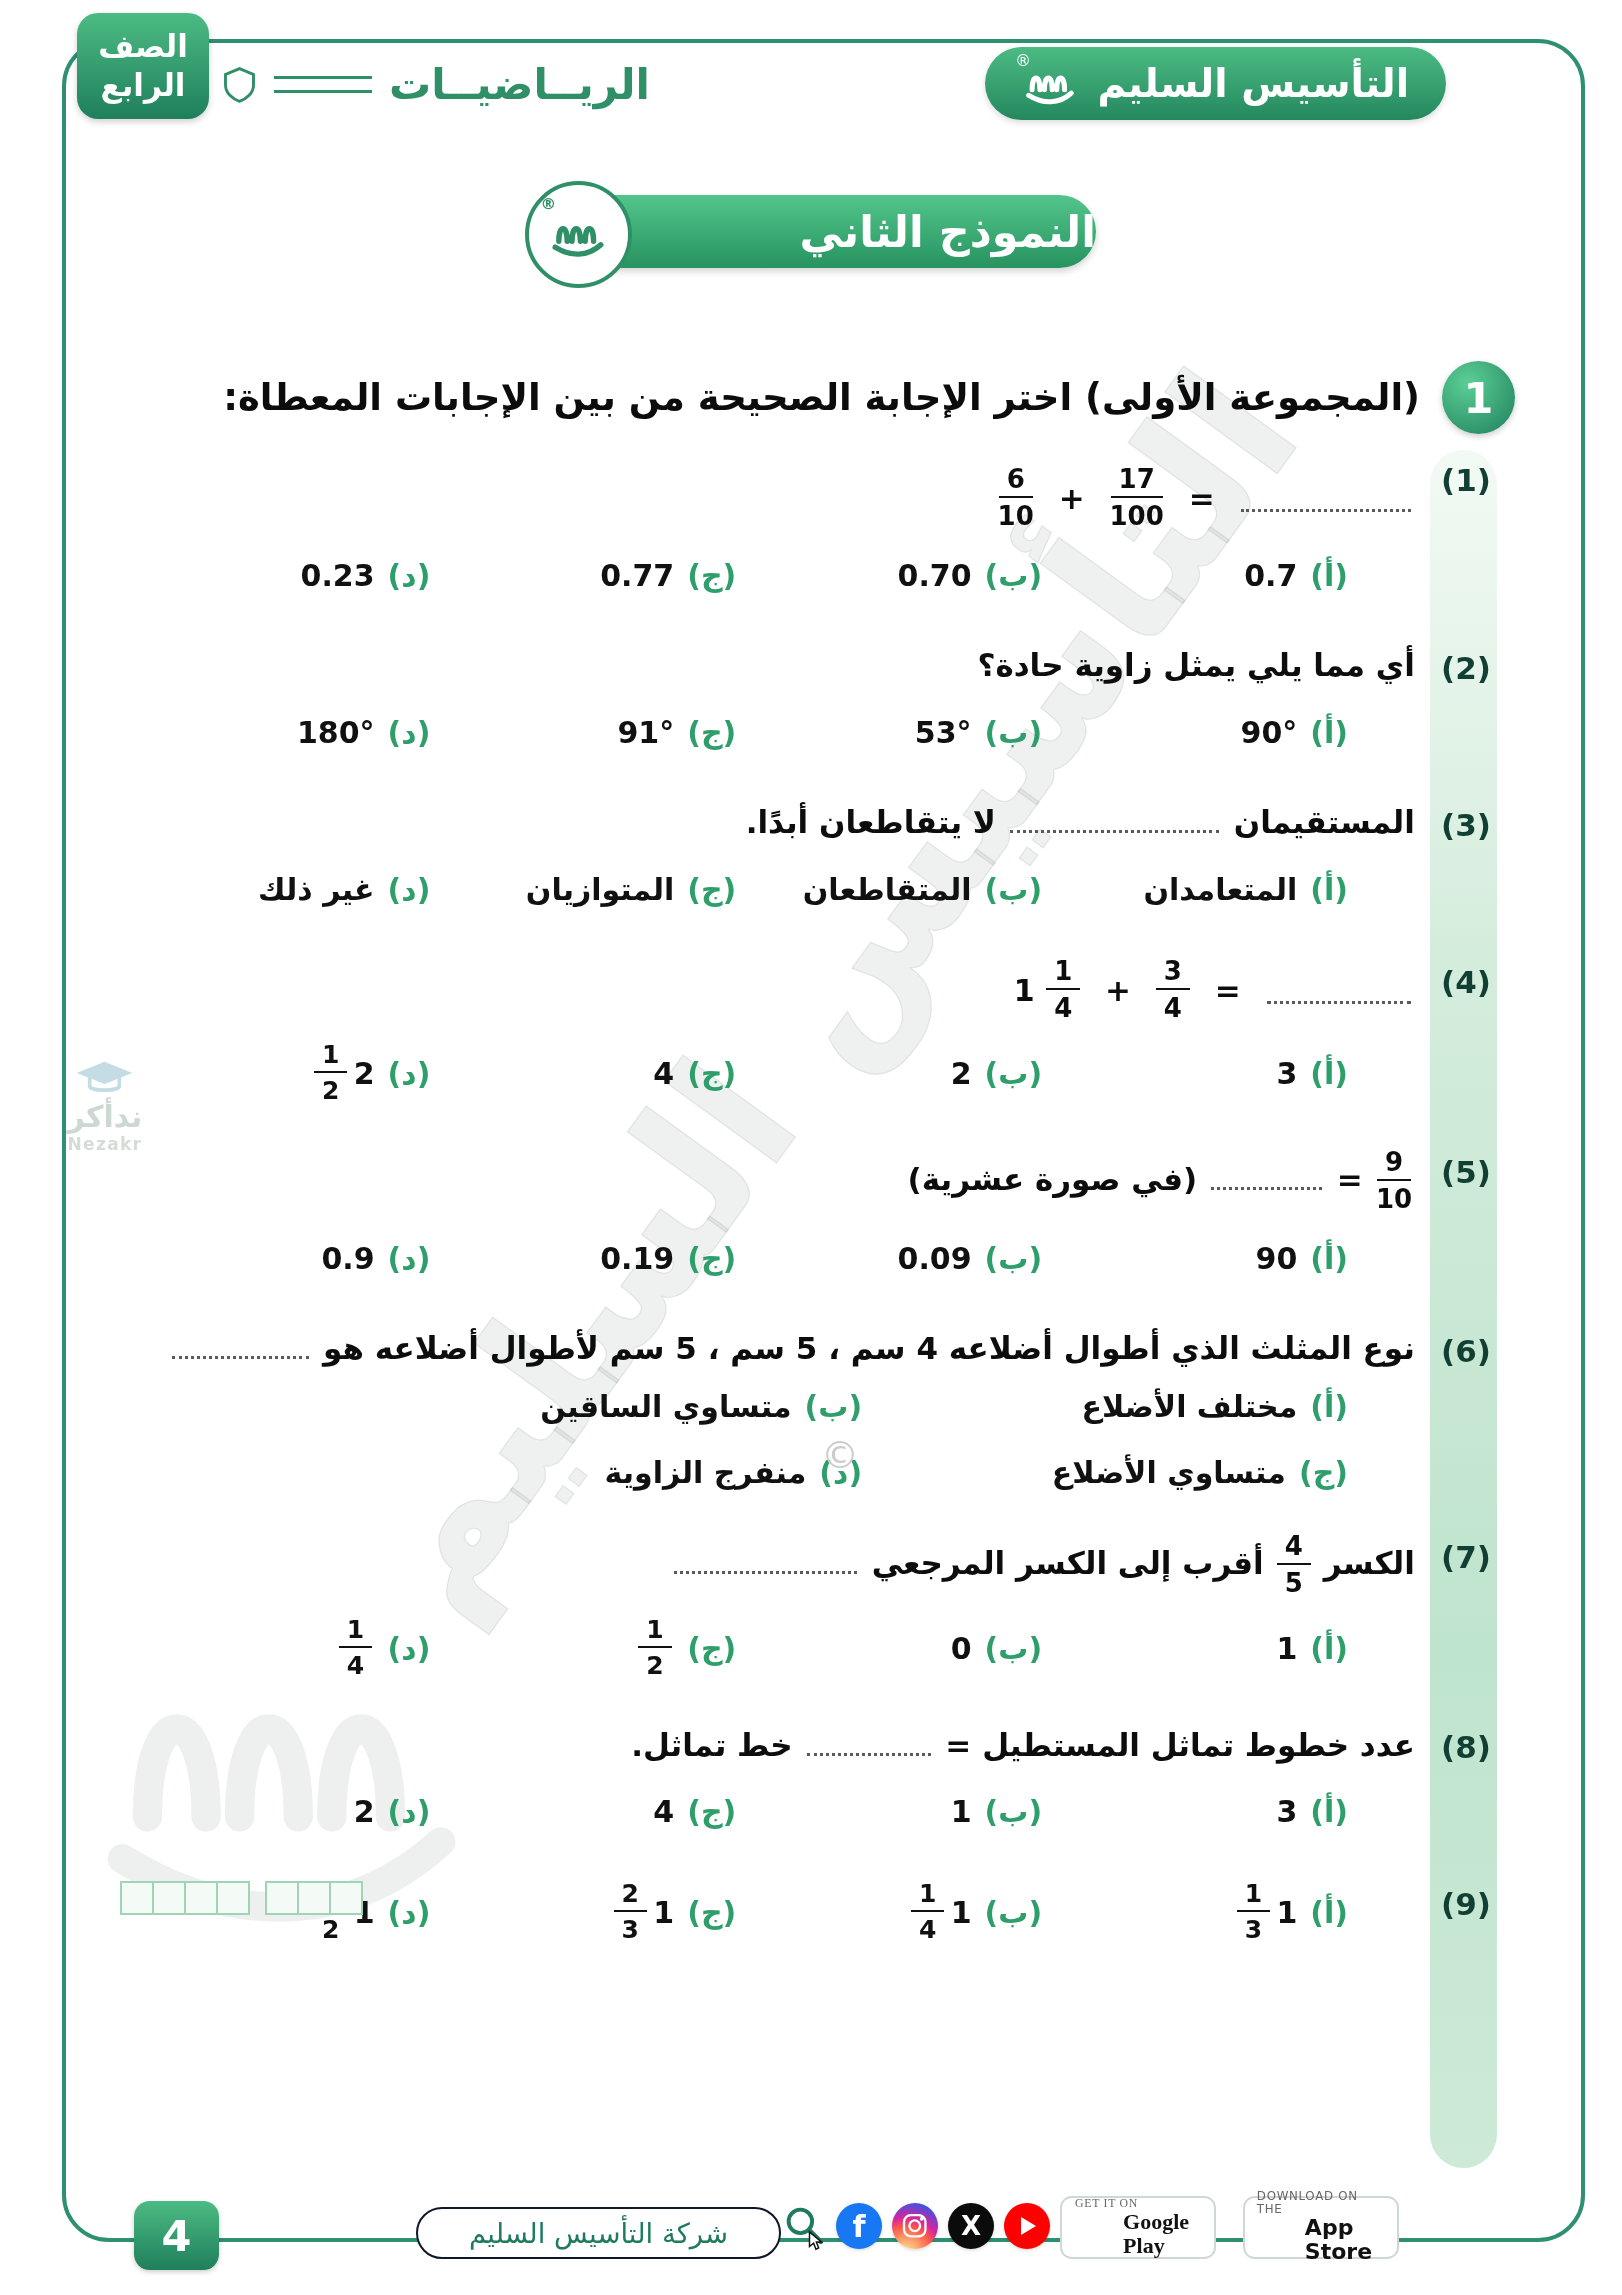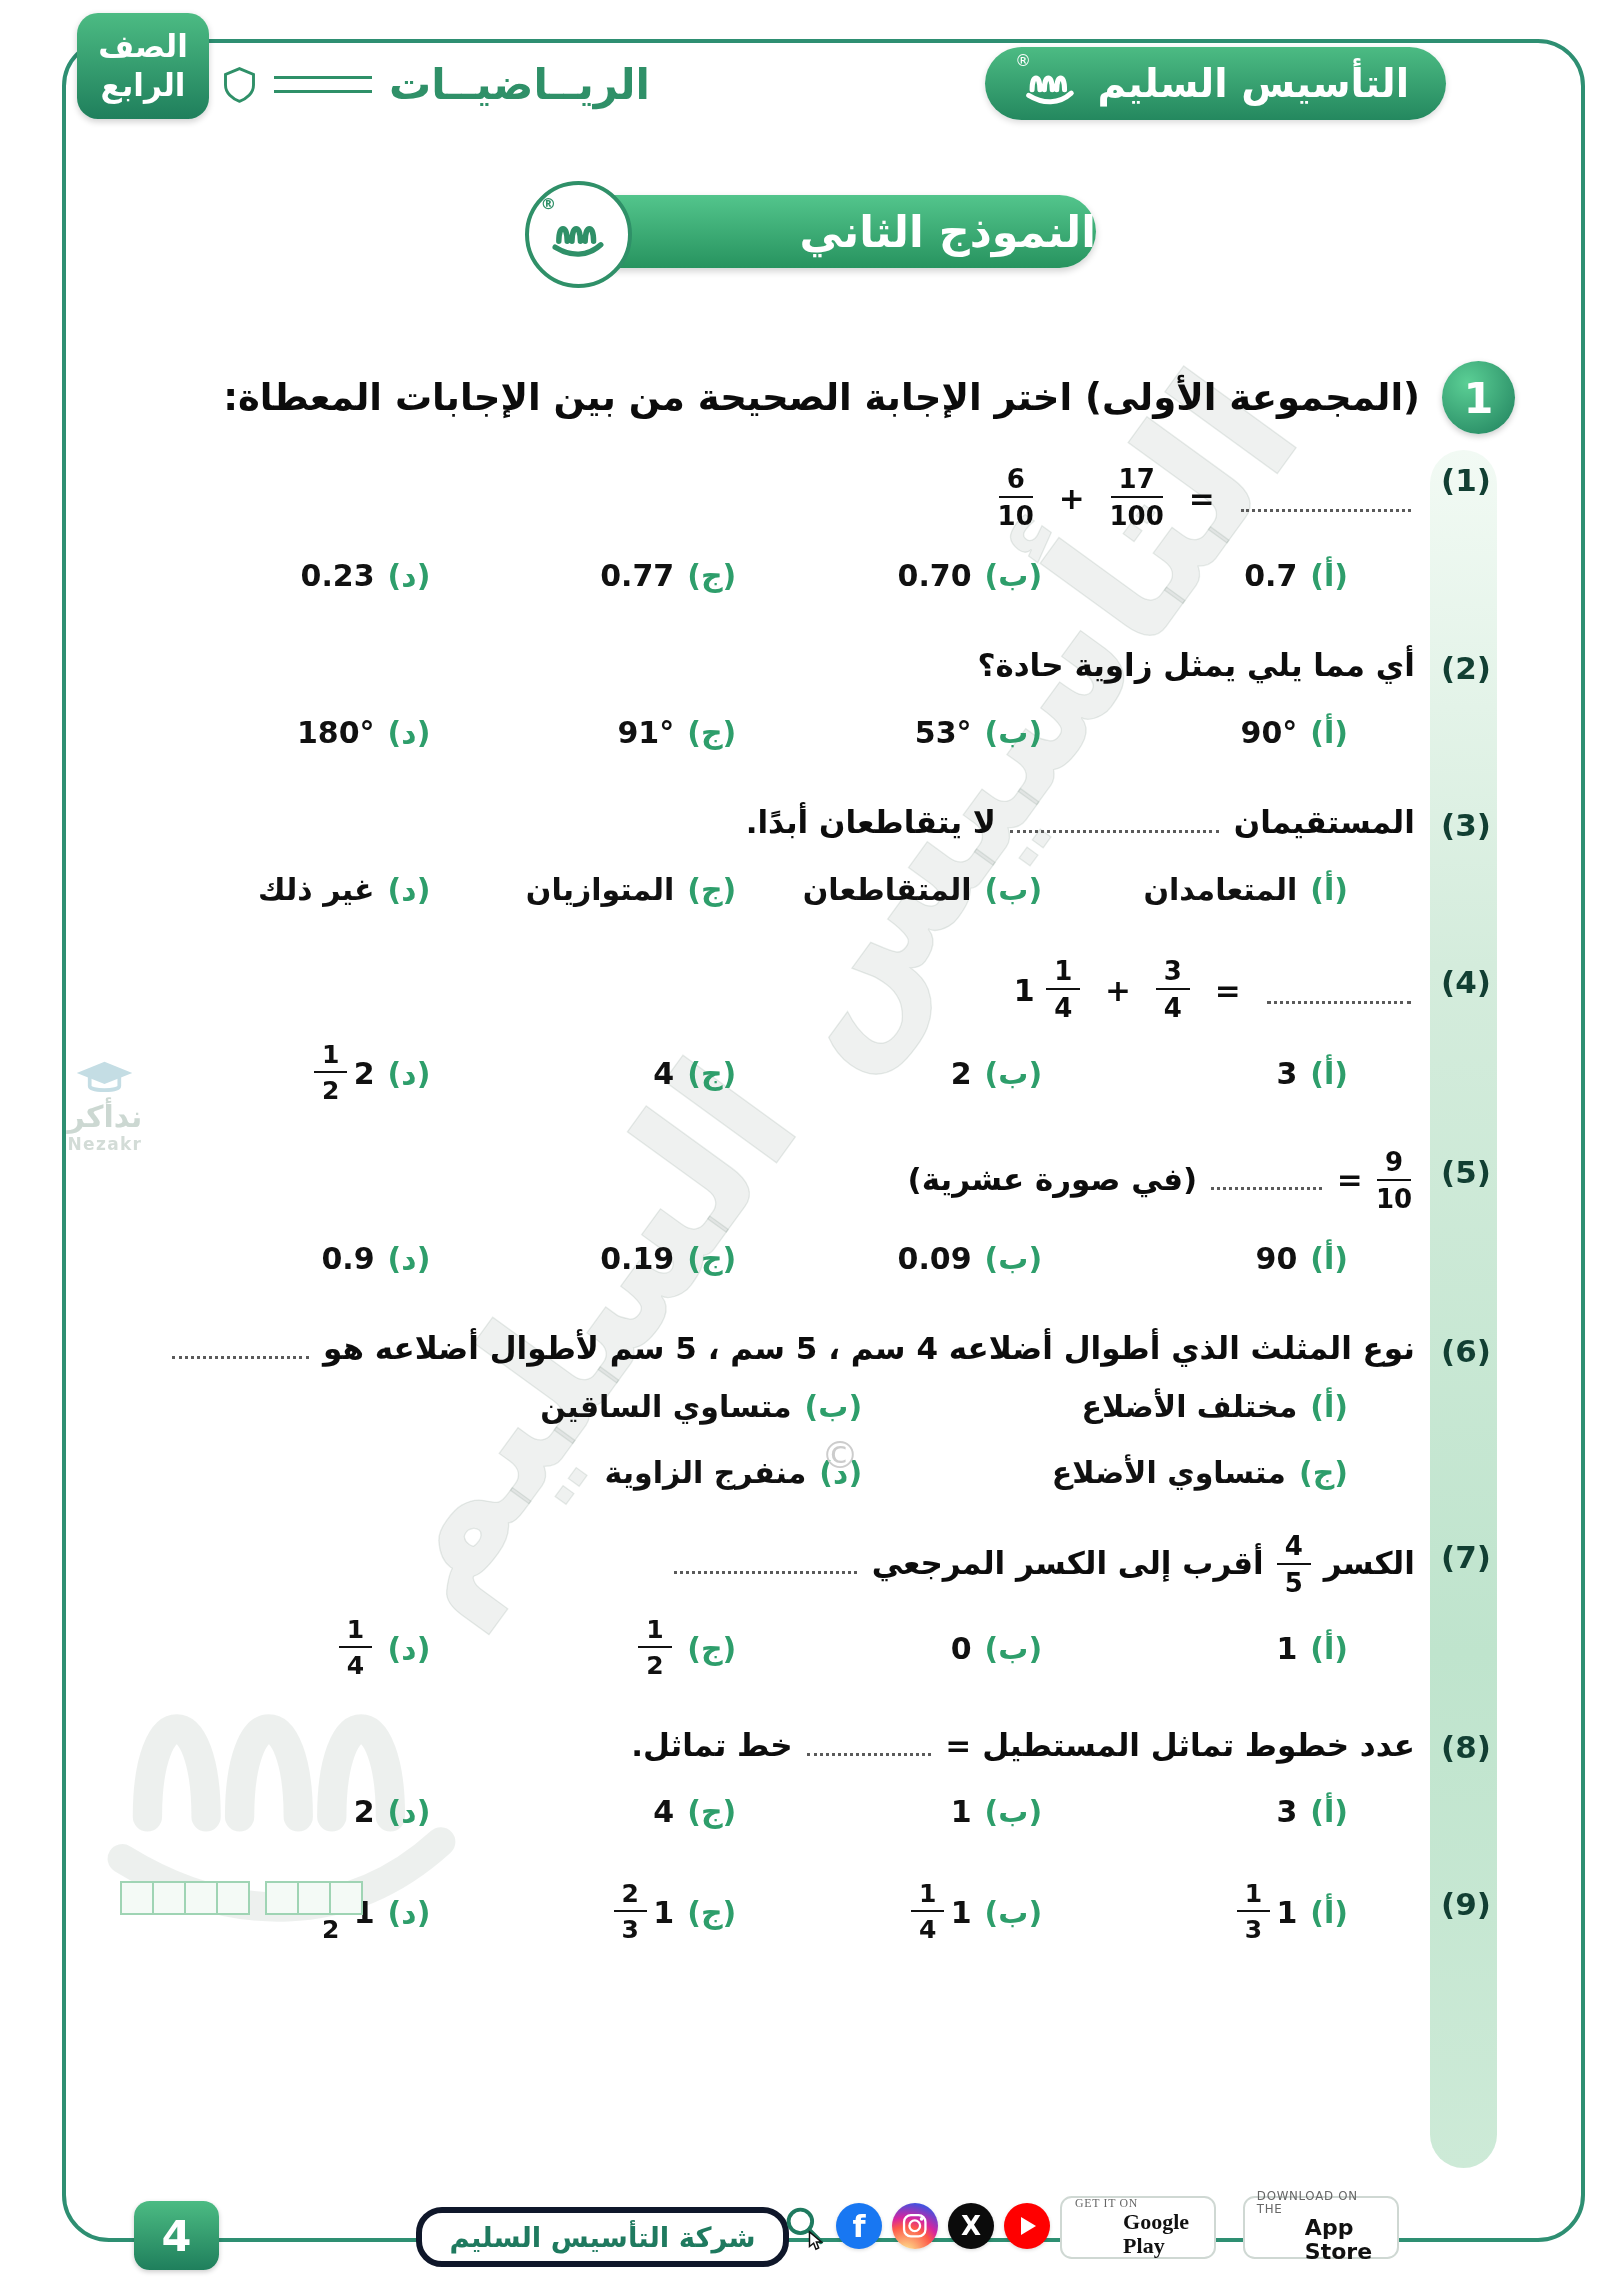--- a/index.html
+++ b/index.html
@@ -134,23 +134,23 @@
 
   
   .page-num{
     position:absolute;left:134px;top:2201px;width:85px;height:69px;z-index:5;
     background:linear-gradient(180deg,#4cbb83,#1f7f5c);border-radius:15.7px;
     display:flex;align-items:center;justify-content:center;color:#fff;
     font-size:43px;font-weight:bold;box-shadow:0 2px 5.2px rgba(0,0,0,0.2);
   }
   .footer-pill{
     position:absolute;left:416px;top:2207px;width:361px;height:48px;z-index:5;
-    background:#fff;border:6px solid #0f172a;border-radius:26px;
+    background:#fff;border:2px solid #0f172a;border-radius:26px;
     display:flex;align-items:center;justify-content:center;
-    color:#1f7a5f;font-size:27.5px;font-weight:bold;
+    color:#1f7a5f;font-size:27.5px;font-weight:normal;
   }
   .search-btn{position:absolute;left:780px;top:2201px;z-index:6;width:47px;height:47px;cursor:pointer;}
   .cursor-icon{position:absolute;left:23.6px;top:29px;}
   .social{position:absolute;top:2203px;z-index:5;width:46px;height:46px;border-radius:50%;
     display:flex;align-items:center;justify-content:center;color:#fff;cursor:pointer;
     box-shadow:0 1.3px 3.9px rgba(0,0,0,0.15);}
   .fb{left:836px;background:#1877f2;font-size:30px;font-weight:bold;}
   .ig{left:892px;background:radial-gradient(circle at 30% 110%,#fdf497 0%,#fd5949 45%,#d6249f 60%,#285AEB 90%);}
   .xx{left:948px;background:#0b0b0b;font-size:26px;font-weight:bold;}
   .yt{left:1004px;background:#ff0000;}

